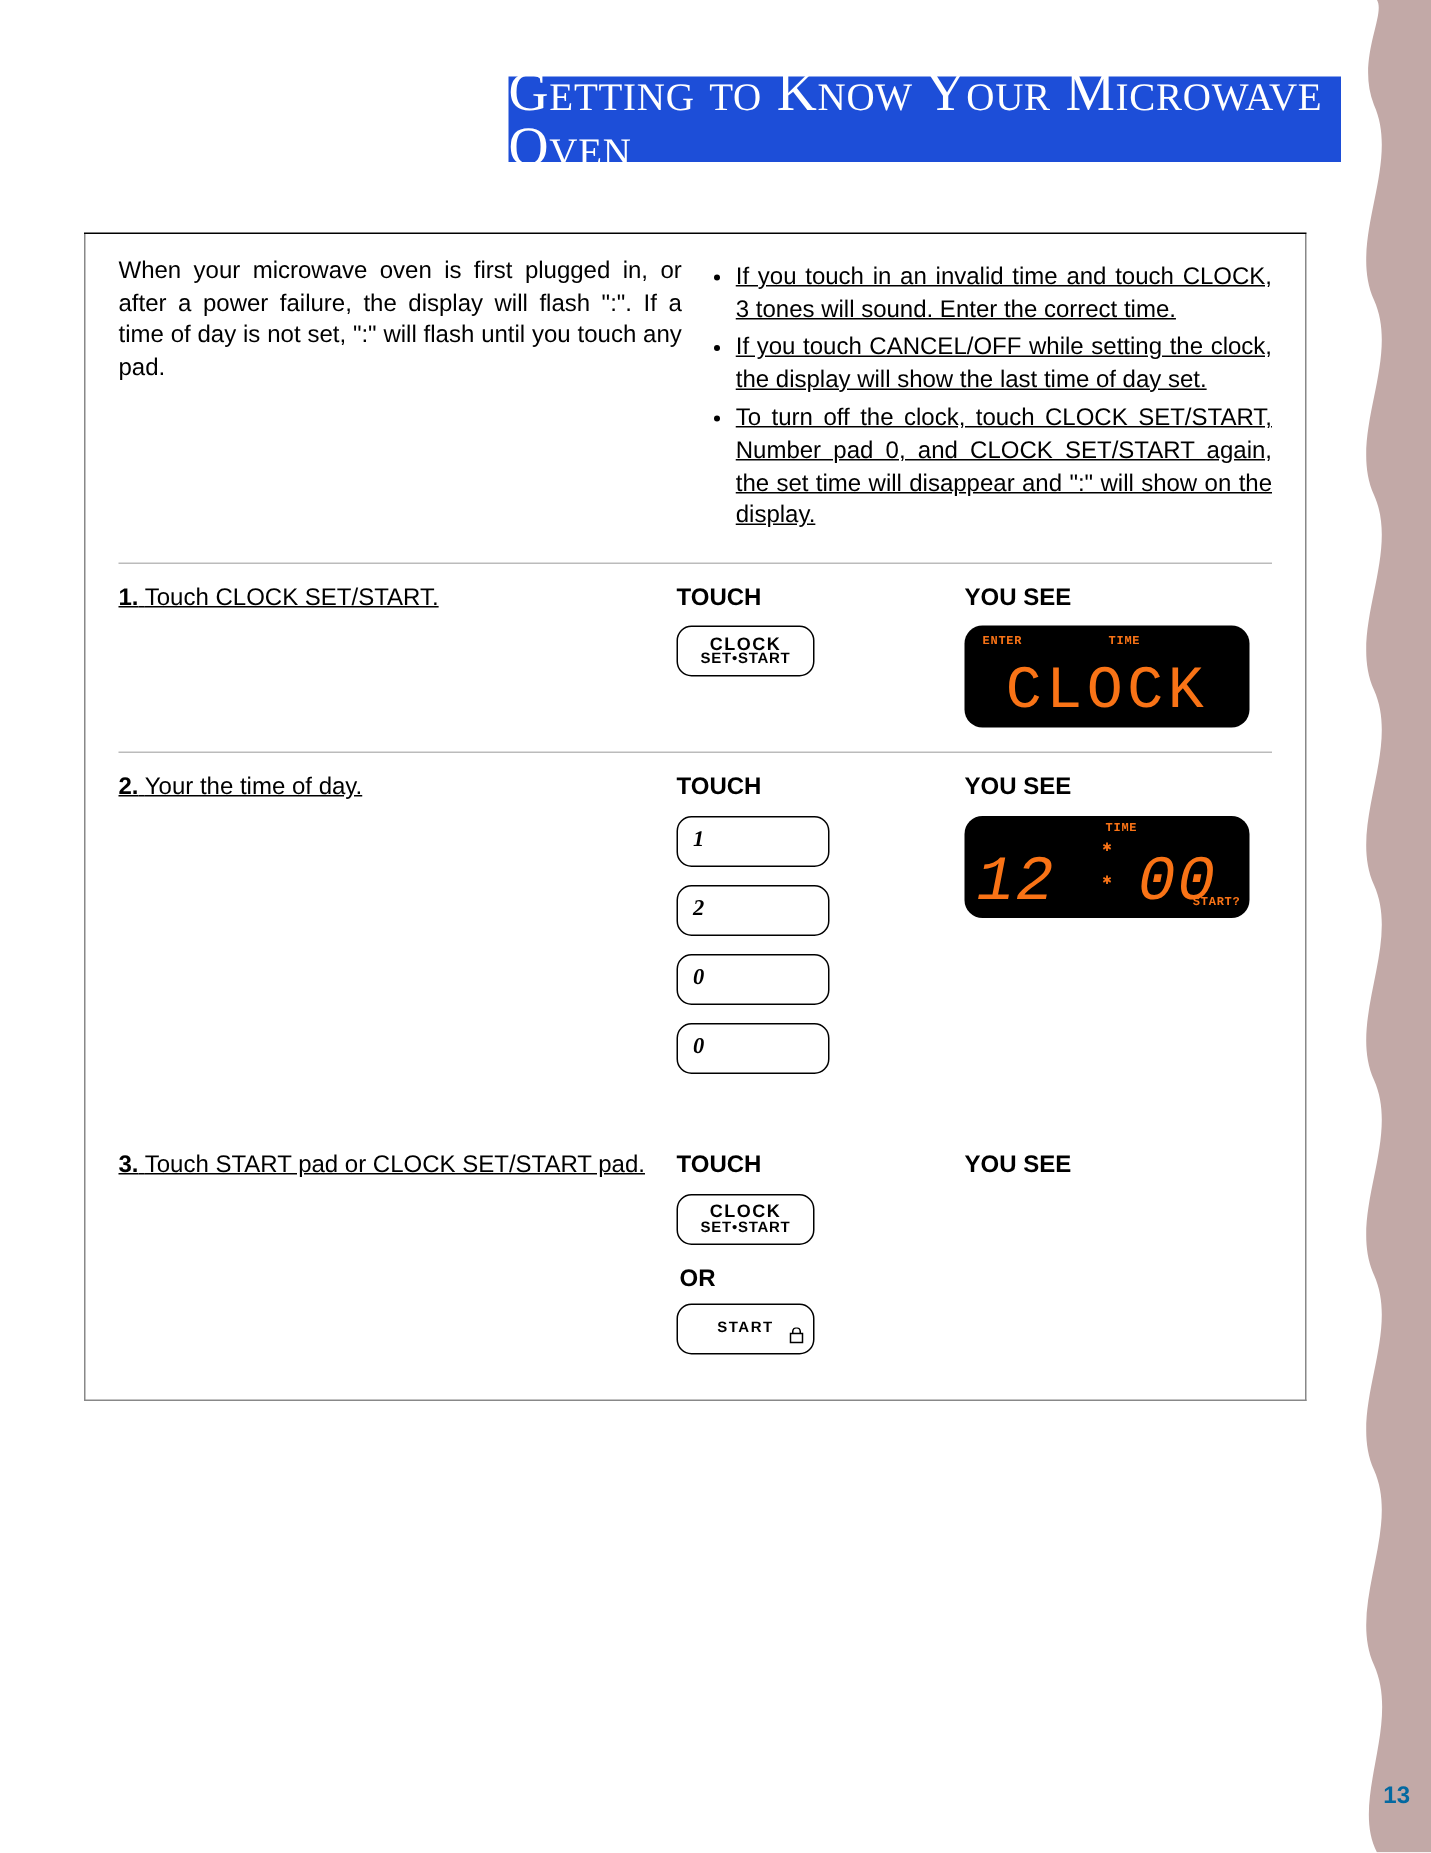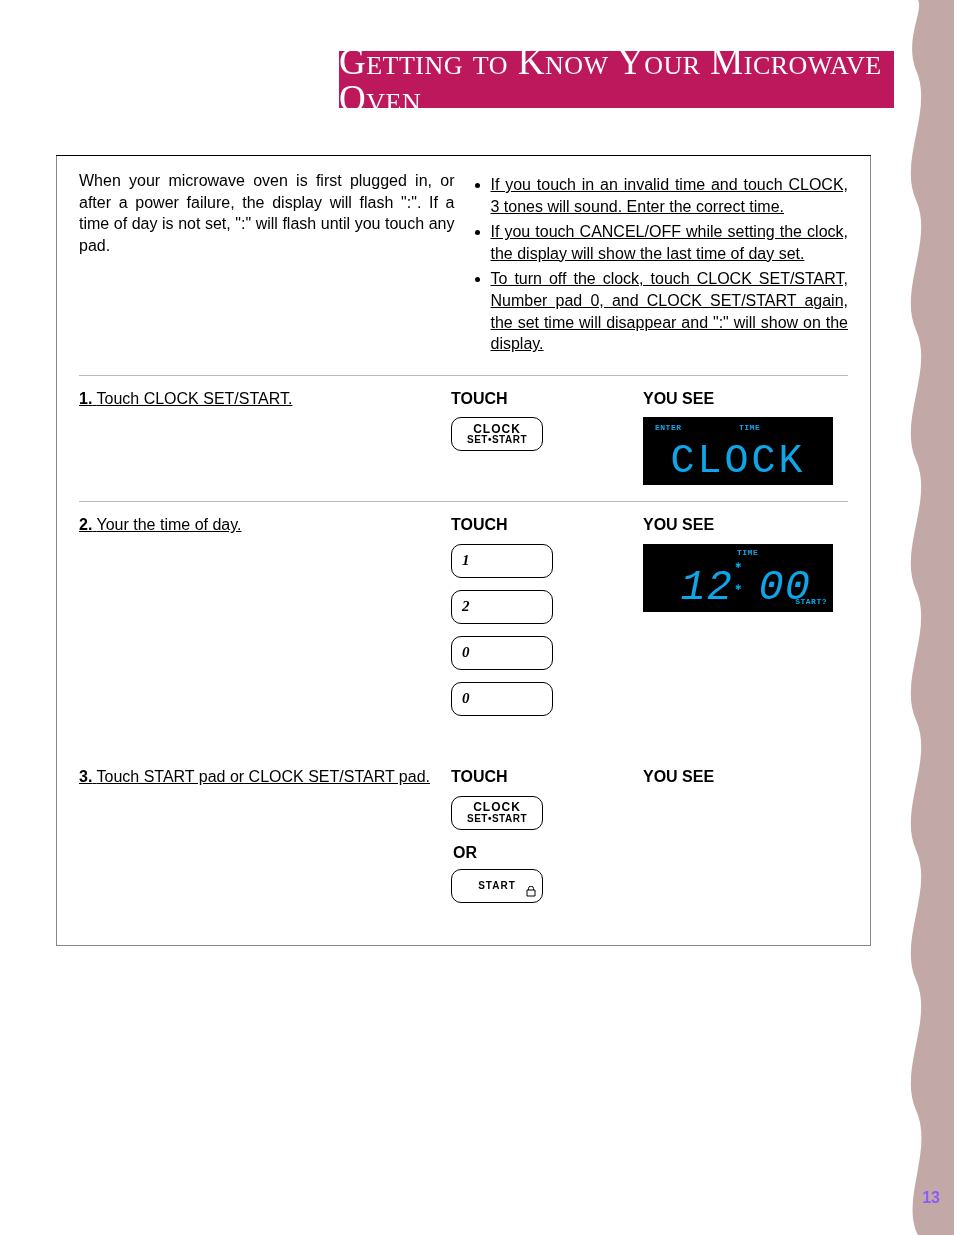--- a/index.html
+++ b/index.html
@@ -6,29 +6,29 @@
     --mauve:#c2a9a7;
     --accent:#a88d8a;
     --page-w:954px;
     --page-h:1235px;
   }
   html,body{margin:0;padding:0;background:#fff;font-family:Arial,Helvetica,sans-serif;color:#000;}
   .page{position:relative;width:var(--page-w);height:var(--page-h);overflow:hidden;}
   
   .wavy{position:absolute;right:0;top:0;width:60px;height:100%;z-index:1;}
   .wavy svg{display:block;width:100%;height:100%;}
-  .wavy .pagenum{position:absolute;right:14px;bottom:28px;color:#8b5cf6;font-weight:700;font-size:16px;}
+  .wavy .pagenum{position:absolute;right:14px;bottom:28px;color:#0369a1;font-weight:700;font-size:16px;}
   
-  .titlebar{position:absolute;right:60px;top:51px;width:555px;height:57px;background:#be185d;color:#fff;display:flex;align-items:center;justify-content:center;z-index:2;}
+  .titlebar{position:absolute;right:60px;top:51px;width:555px;height:57px;background:#1d4ed8;color:#fff;display:flex;align-items:center;justify-content:center;z-index:2;}
   .titlebar span{font-variant:small-caps;font-size:37px;letter-spacing:0.5px;font-family:'Times New Roman',serif;display:inline-block;line-height:1;}
   
   .section-title{position:absolute;left:56px;top:116px;font-family:Georgia,'Times New Roman',serif;font-weight:700;font-size:30px;color:var(--accent);}
   .hr1{position:absolute;left:56px;top:155px;width:815px;height:1px;background:#000;}
   
-  .box{position:absolute;left:56px;top:156px;width:815px;border:1px solid #888;border-top:none;padding:14px 22px 20px 22px;box-sizing:border-box;}
+  .box{position:absolute;left:56px;top:156px;width:815px;border:1px solid #888;border-top:none;padding:14px 22px 8px 22px;box-sizing:border-box;}
   .intro{display:flex;gap:18px;font-size:16px;line-height:1.35;}
   .intro .col{flex:1;}
   .intro .col p{margin:0 0 6px 0;text-align:justify;}
   .intro .col strong{font-weight:700;}
   .intro ul{margin:4px 0 0 0;padding-left:18px;text-decoration:underline;}
   .intro ul li{margin-bottom:4px;text-align:justify;}
   .steps-sep{border:none;border-top:1px solid #bbb;margin:16px 0 12px 0;}
   .step{display:flex;gap:12px;font-size:16px;line-height:1.35;margin-bottom:10px;}
   .step .instr{width:360px;text-decoration:underline;}
   .step .instr .n{font-weight:700;}
@@ -38,21 +38,21 @@
   .step .touch .or{font-weight:700;margin:10px 0 6px 2px;}
   .step .yousee{flex:1;}
   
   .pad{width:90px;height:32px;border:1px solid #000;border-radius:10px;margin-bottom:12px;display:flex;flex-direction:column;align-items:center;justify-content:center;font-size:12px;font-weight:700;line-height:1.05;position:relative;font-family:Arial,Helvetica,sans-serif;}
   .pad.clockpad .l1{letter-spacing:1px;}
   .pad.clockpad .l2{font-size:10px;letter-spacing:0.5px;}
   .pad.num{align-items:flex-start;padding-left:10px;font-style:italic;font-family:Georgia,serif;font-size:15px;justify-content:center;}
   .pad.startpad .l1{letter-spacing:1px;font-size:10px;}
   .pad.startpad .lock{position:absolute;right:6px;bottom:3px;font-size:11px;}
   
-  .screen{width:190px;height:68px;background:#000;border-radius:0;color:#0ea5e9;position:relative;font-family:'Courier New',monospace;}
+  .screen{width:190px;height:68px;background:#000;border-radius:12px;color:#f97316;position:relative;font-family:'Courier New',monospace;}
   .screen .tiny{position:absolute;font-size:8px;font-weight:700;letter-spacing:0.5px;}
   .screen .segtext{position:absolute;left:0;right:0;top:18px;font-size:40px;letter-spacing:3px;text-align:center;font-weight:400;}
   .screen .segtime{position:absolute;left:0;right:0;top:16px;font-size:42px;font-style:italic;letter-spacing:1px;text-align:center;font-weight:400;}
   .screen .asterisk{position:absolute;left:50%;transform:translateX(-50%);font-size:10px;line-height:8px;text-align:center;}
 </style>
 </head>
 <body>
 
 <div class="page">
 
@@ -139,21 +139,21 @@
             <span>0</span>
           </div>
         <div class="pad num">
             <span>0</span>
           </div>
       </div>
       <div class="yousee">
         <div class="hdr">YOU SEE</div>
         <div class="screen">
           <span class="tiny" style="left:94px;top:4px;">TIME</span>
-          <span class="segtime" style="left:8px;right:auto;width:82px;text-align:right;">12</span>
+          <span class="segtime" style="left:8px;right:auto;width:82px;text-align:left;">12</span>
           <span class="asterisk" style="top:18px;">✱</span>
           <span class="asterisk" style="top:40px;">✱</span>
           <span class="segtime" style="left:auto;right:22px;width:70px;text-align:right;">00</span>
           <span class="tiny" style="right:6px;bottom:4px;">START?</span>
         </div>
       </div>
     </div>
 
     <hr class="steps-sep" style="border:none;height:10px;">
 

